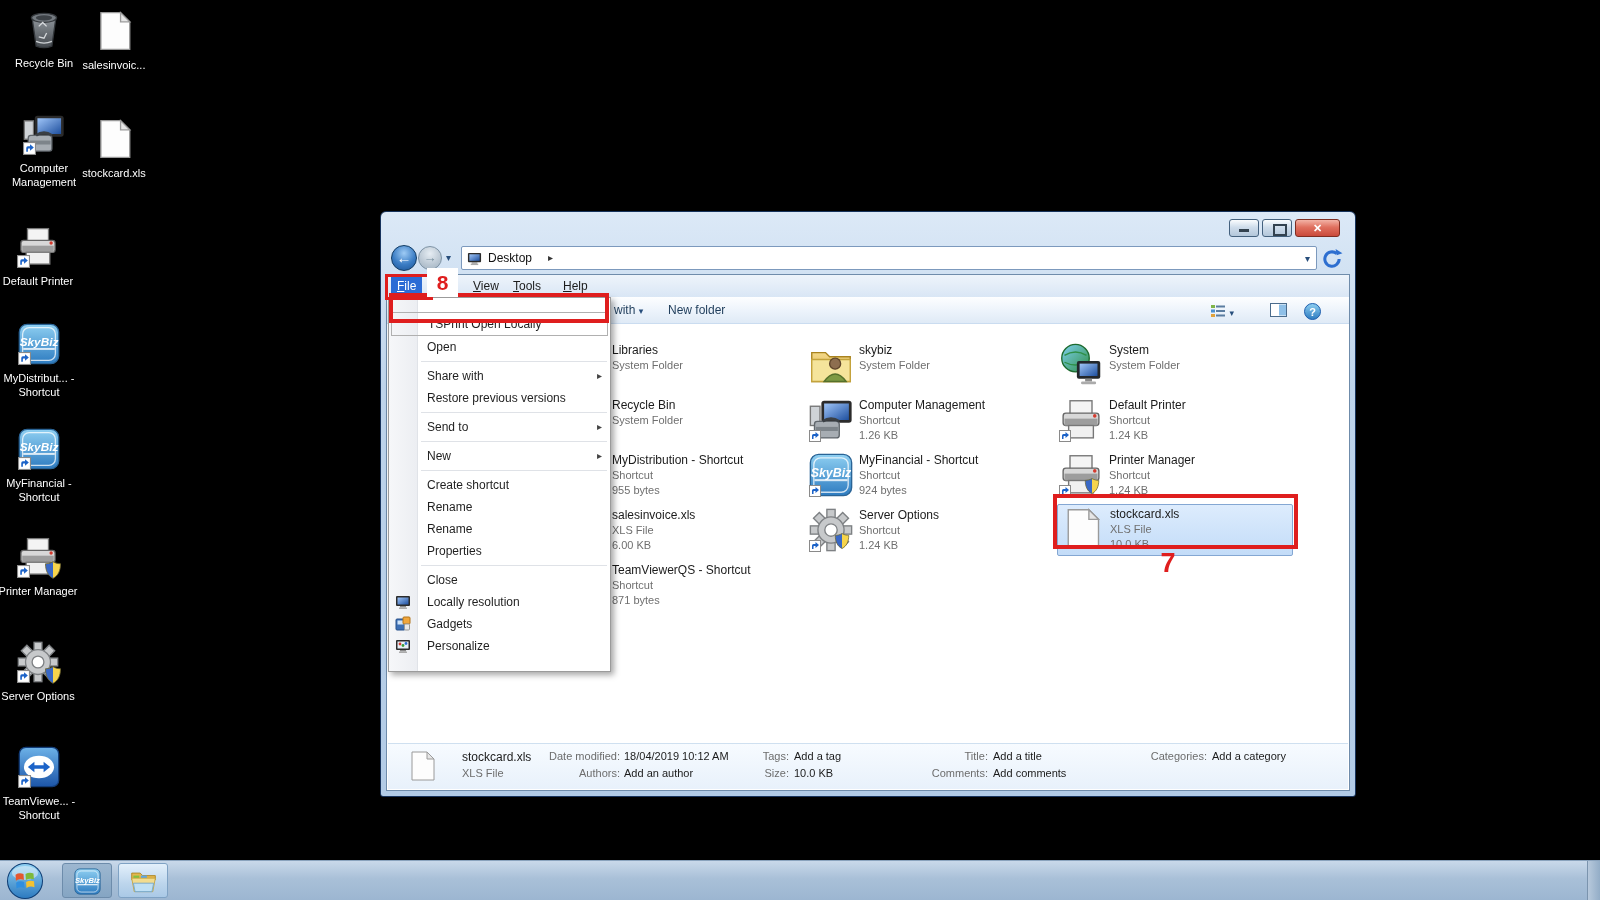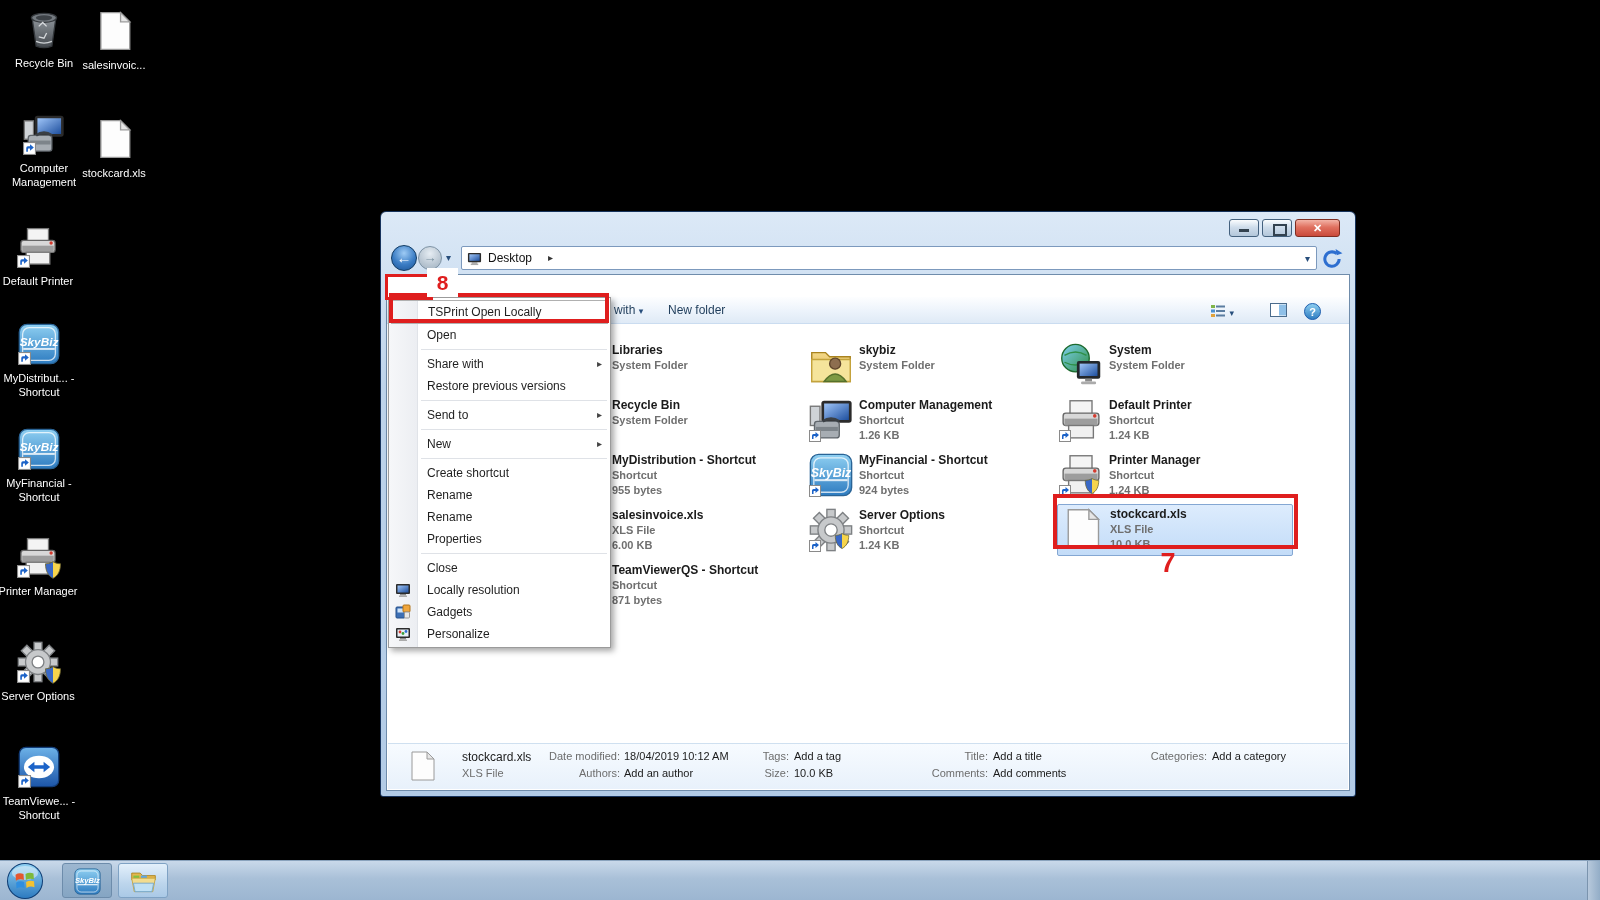--- a/index.html
+++ b/index.html
@@ -58,30 +58,30 @@
   .mb-active { background:#2c6cd5; color:#fff; }
 
   #cmdbar { position:absolute; left:0; right:0; top:22px; height:27px;
     background:linear-gradient(#fdfeff,#ecf3fb 55%,#dfeaf6);
     border-bottom:1px solid #cadcf0; font-size:12px; color:#1e3c5a; }
   .tbitem { position:absolute; top:6px;text-align:center; }
 
   
   .tile { position:absolute; width:236px; height:50px; }
   .tile .ticon { position:absolute; left:2px; top:2px; width:44px; height:44px; }
-  .tile .ttxt { position:absolute; left:52px; top:1px;font-weight:bold; }
+  .tile .ttxt { position:absolute; left:52px; top:1px; }
   .tile .nm { font-size:12px; line-height:16px; color:#1b1b1b; white-space:nowrap; }
   .tile .sub { font-size:11px; line-height:15px; color:#6f6f6f; white-space:nowrap; }
   .tile.selected { background:linear-gradient(#ddecfd,#c3dcf8);
     border:1px solid #84a7d3; border-radius:2px; }
 
   
   #filemenu { position:absolute; left:7px; top:85px; width:223px;
     background:#fff; border:1px solid #9b9b9b; box-shadow:3px 3px 6px rgba(0,0,0,.35);
-    z-index:40; padding:2px 0; font-size:12px; color:#1f1f1f; }
+    z-index:40; padding:14px 0; font-size:12px; color:#1f1f1f; }
   #filemenu::before { content:""; position:absolute; left:0; top:0; bottom:0; width:28px;
     background:linear-gradient(90deg,#f6f7f9,#eceef2); border-right:1px solid #e0e3e8; }
   .fmitem { position:relative; height:22px; line-height:22px; padding-left:38px;
     white-space:nowrap; }
   .fmitem .subarrow { position:absolute; right:8px; top:0; font-size:10px; color:#444; }
   .fmitem .fmicon { position:absolute; left:6px; top:3px; width:16px; height:16px; }
   .fmsep { height:1px; background:#dfe2e7; margin:3px 3px 3px 32px; }
   .fm-first { border:1px solid #b0b0b0; margin:0 2px; padding-left:36px; height:24px; line-height:22px; }
 
   
@@ -369,20 +369,26 @@
       <span class="loc">Desktop</span>
       <span class="crumb-arrow">▸</span>
       <span class="addr-drop">▾</span>
     </div>
     <svg id="refreshbtn">
         <use href="#s-refresh"></use>
       </svg>
   </div>
 
   <div id="client">
+    <div id="menubar">
+      <div class="mbitem mb-active" style="left:4px"><span>File</span></div>
+      <div class="mbitem" style="left:80px"><span>View</span></div>
+      <div class="mbitem" style="left:120px"><span>Tools</span></div>
+      <div class="mbitem" style="left:170px"><span>Help</span></div>
+    </div>
 
     <div id="cmdbar">
       <span class="tbitem" style="left:227px"><span>with</span> <span style="font-size:9px;color:#274e7c">▾</span></span>
       <span class="tbitem" style="left:281px">New folder</span>
       <span class="tbitem" style="right:115px">
         <svg style="width:16px;height:16px;vertical-align:-3px" viewBox="0 0 16 16">
           <rect x="1" y="2" width="4" height="3" fill="#7fb44a"></rect>
             <rect x="6" y="2.5" width="9" height="2" fill="#5b7da0"></rect>
           <rect x="1" y="6.5" width="4" height="3" fill="#4a8fd0"></rect>
             <rect x="6" y="7" width="9" height="2" fill="#5b7da0"></rect>

